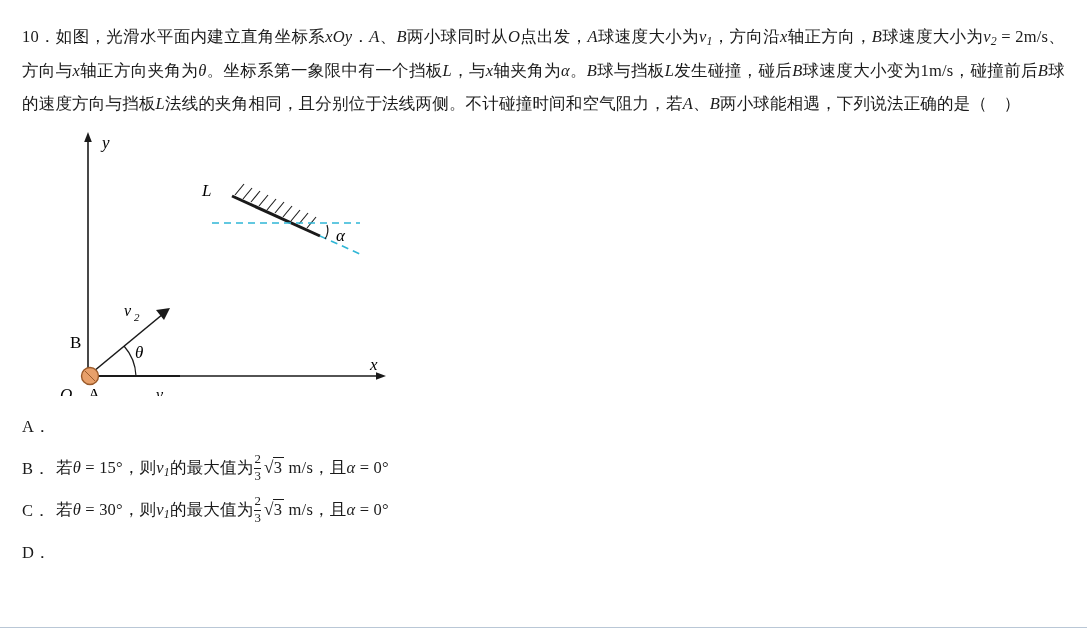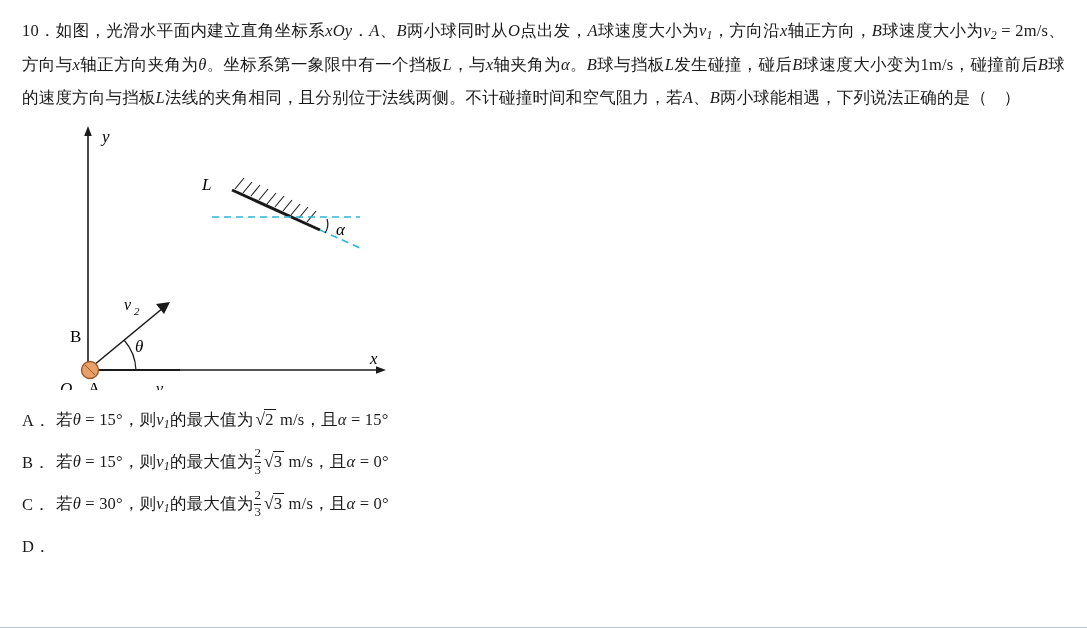--- a/index.html
+++ b/index.html
@@ -13,21 +13,21 @@
     font-family: "Liberation Serif", serif;
     color: #1a1a1a;
     position: relative;
     overflow: hidden;
   }
   .page {
     position: relative;
     width: 1087px;
     height: 628px;
     box-sizing: border-box;
-    padding: 14px 22px 0 22px;
+    padding: 20px 22px 0 22px;
   }
   .stem {
     font-size: 16.5px;
     line-height: 2.0;
     text-align: justify;
     letter-spacing: 0.2px;
   }
   .it {
     font-family: "Liberation Serif", serif;
     font-style: italic;
@@ -164,21 +164,20 @@
 
       <text x="105" y="232" font-family="Liberation Serif, serif" font-size="17" font-style="italic">θ</text>
       <text x="306" y="115" font-family="Liberation Serif, serif" font-size="17" font-style="italic">α</text>
       <text x="172" y="70" font-family="Liberation Serif, serif" font-size="17" font-style="italic">L</text>
     </svg>
   </div>
 
   <div class="choices" id="choices">
       <div class="choice">
         <span class="lbl">A．</span>
-        <span><span>若</span><span class="it">θ</span><span> = 15</span><span>°</span><span>，则</span><span class="it">v</span><span class="sub">1</span><span>的最大值为</span><span class="sqrt"><span class="radical">√</span><span class="radicand">2</span></span><span> m/s，且</span><span class="it">α</span><span> = 15</span><span>°</span></span>
       </div>
       <div class="choice">
         <span class="lbl">B．</span>
         <span><span>若</span><span class="it">θ</span><span> = 15</span><span>°</span><span>，则</span><span class="it">v</span><span class="sub">1</span><span>的最大值为</span><span class="frac">
             <span class="num2">2</span>
             <span class="den">3</span>
           </span><span class="sqrt"><span class="radical">√</span><span class="radicand">3</span></span><span> m/s，且</span><span class="it">α</span><span> = 0</span><span>°</span></span>
       </div>
       <div class="choice">
         <span class="lbl">C．</span>

